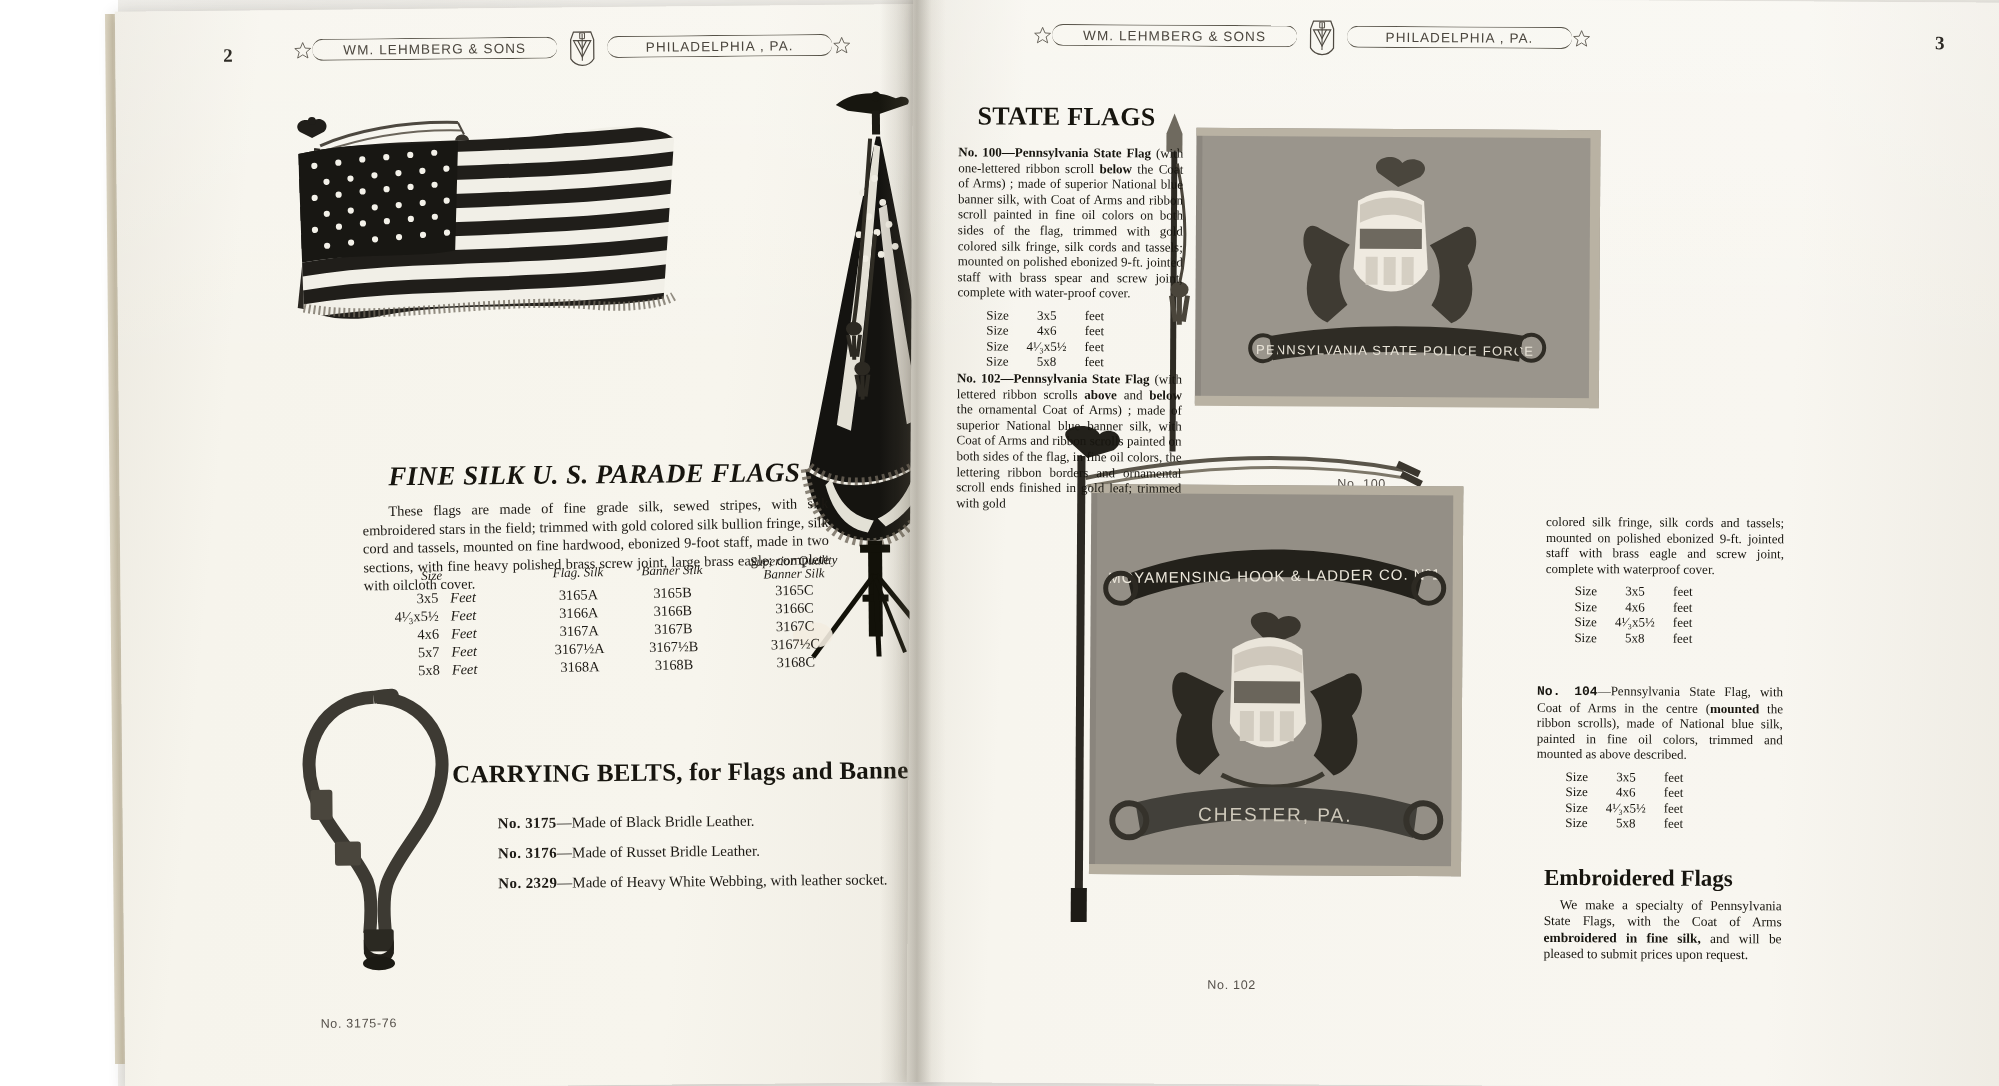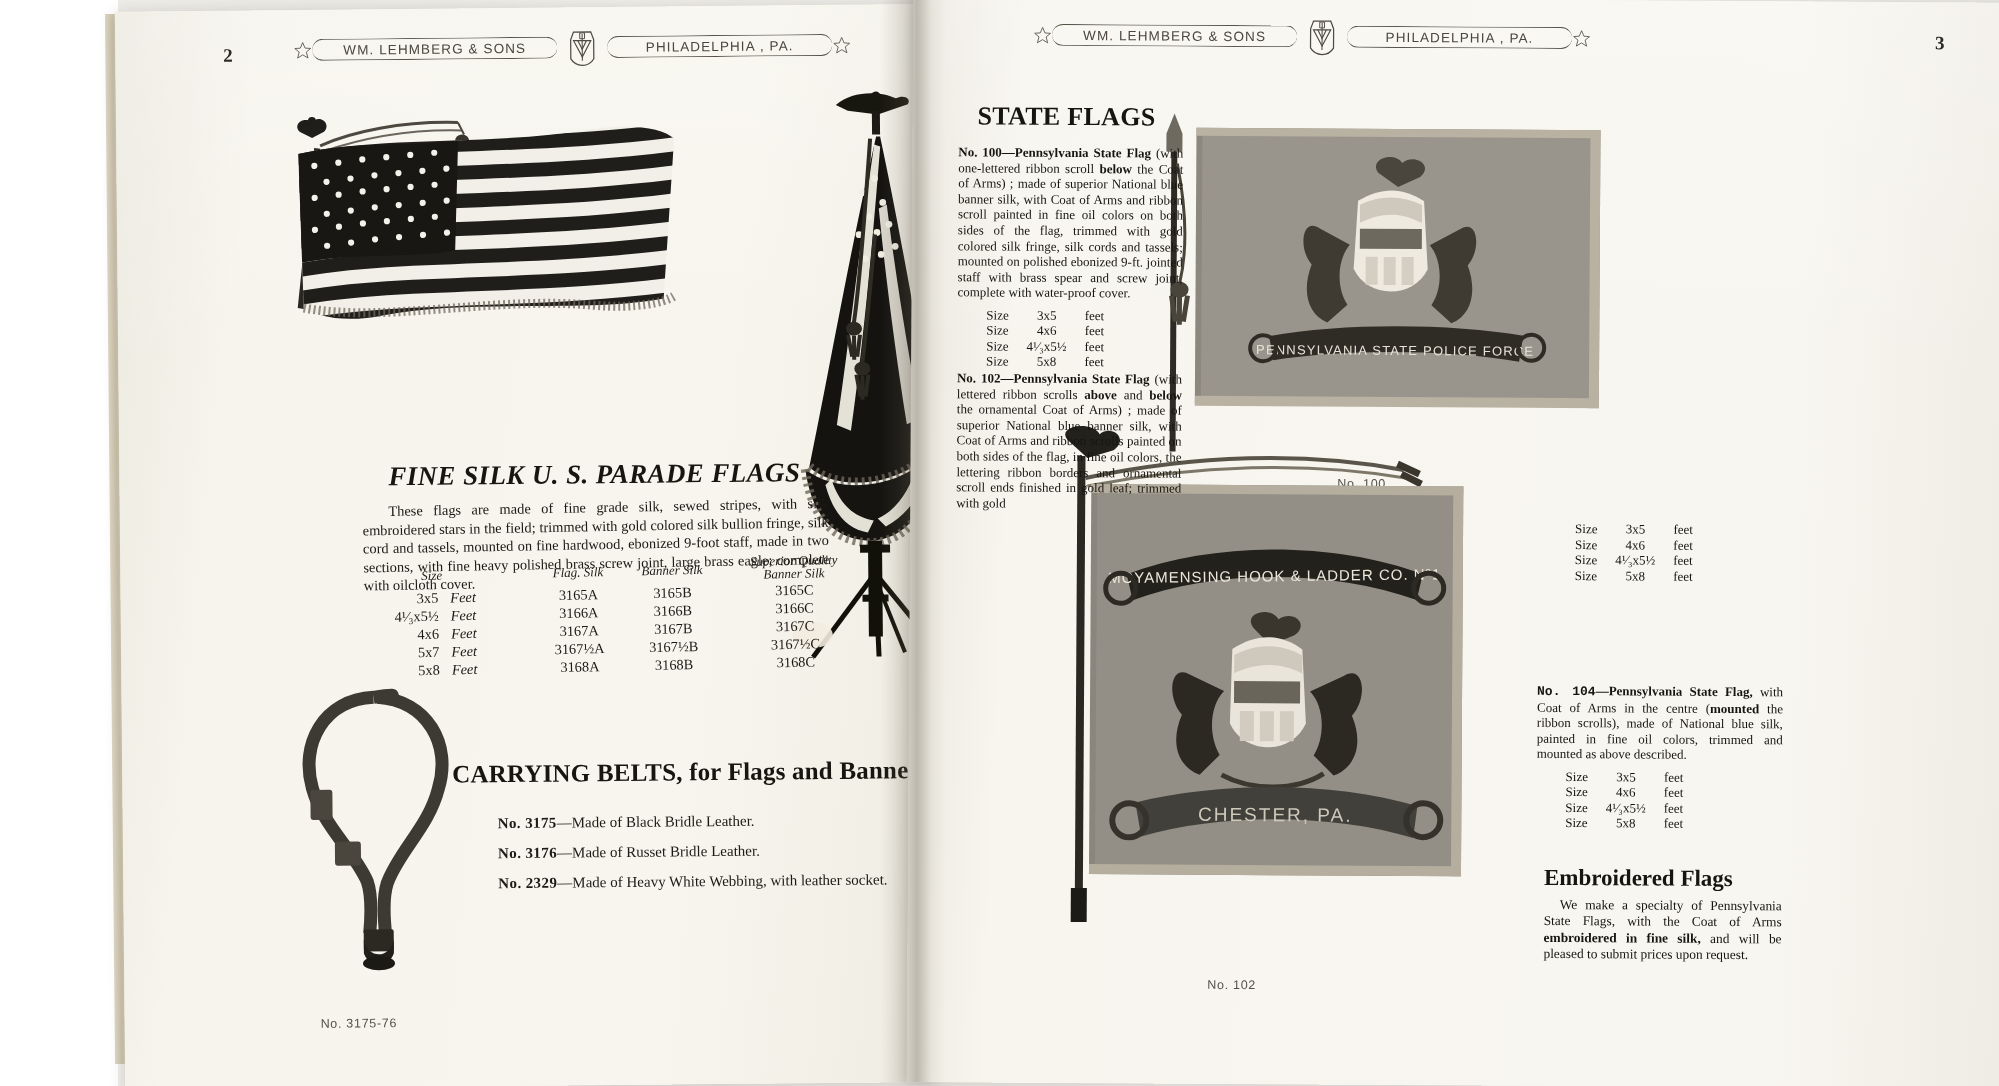--- a/index.html
+++ b/index.html
@@ -606,20 +606,21 @@
                 </tbody>
               </table>
           </div>
         </div>
 
         <div class="colA2 body">
           <span style="font-weight:bold;">No. 102</span><span style="font-weight:bold;">—Pennsylvania State Flag</span><span> (with lettered ribbon scrolls </span><b>above</b><span> and </span><b>below</b><span> the ornamental Coat of Arms) ; made of superior National blue banner silk, with Coat of Arms and ribbon scrolls painted on both sides of the flag, in fine oil colors, the lettering ribbon borders and ornamental scroll ends finished in gold leaf; trimmed with gold</span>
         </div>
 
         <div class="colB body">
+          <span>colored silk fringe, silk cords and tassels; mounted on polished ebonized 9-ft. jointed staff with brass eagle and screw joint, complete with waterproof cover.</span>
           <div class="mini-sizes">
             <table>
                 <tbody id="sizes-102">
                   <tr>
                     <td class="lbl">Size</td>
                     <td class="dim">3x5</td>
                     <td class="ft">feet</td>
                   </tr>
                   <tr>
                     <td class="lbl">Size</td>
@@ -635,21 +636,21 @@
                     <td class="lbl">Size</td>
                     <td class="dim">5x8</td>
                     <td class="ft">feet</td>
                   </tr>
                 </tbody>
               </table>
           </div>
         </div>
 
         <div class="colB2 body">
-          <span style="font-weight:bold;font-family:Liberation Mono, monospace;">No. 104</span><span style="font-weight:bold;margin-top:16px;">—Pennsylvania State Flag,</span><span> with Coat of Arms in the centre (</span><b>mounted</b><span> the ribbon scrolls), made of National blue silk, painted in fine oil colors, trimmed and mounted as above described.</span>
+          <span style="font-weight:bold;font-family:Liberation Mono, monospace;">No. 104</span><span style="font-weight:normal;margin-top:16px;">—Pennsylvania State Flag,</span><span> with Coat of Arms in the centre (</span><b>mounted</b><span> the ribbon scrolls), made of National blue silk, painted in fine oil colors, trimmed and mounted as above described.</span>
           <div class="mini-sizes">
             <table>
                 <tbody id="sizes-104">
                   <tr>
                     <td class="lbl">Size</td>
                     <td class="dim">3x5</td>
                     <td class="ft">feet</td>
                   </tr>
                   <tr>
                     <td class="lbl">Size</td>

